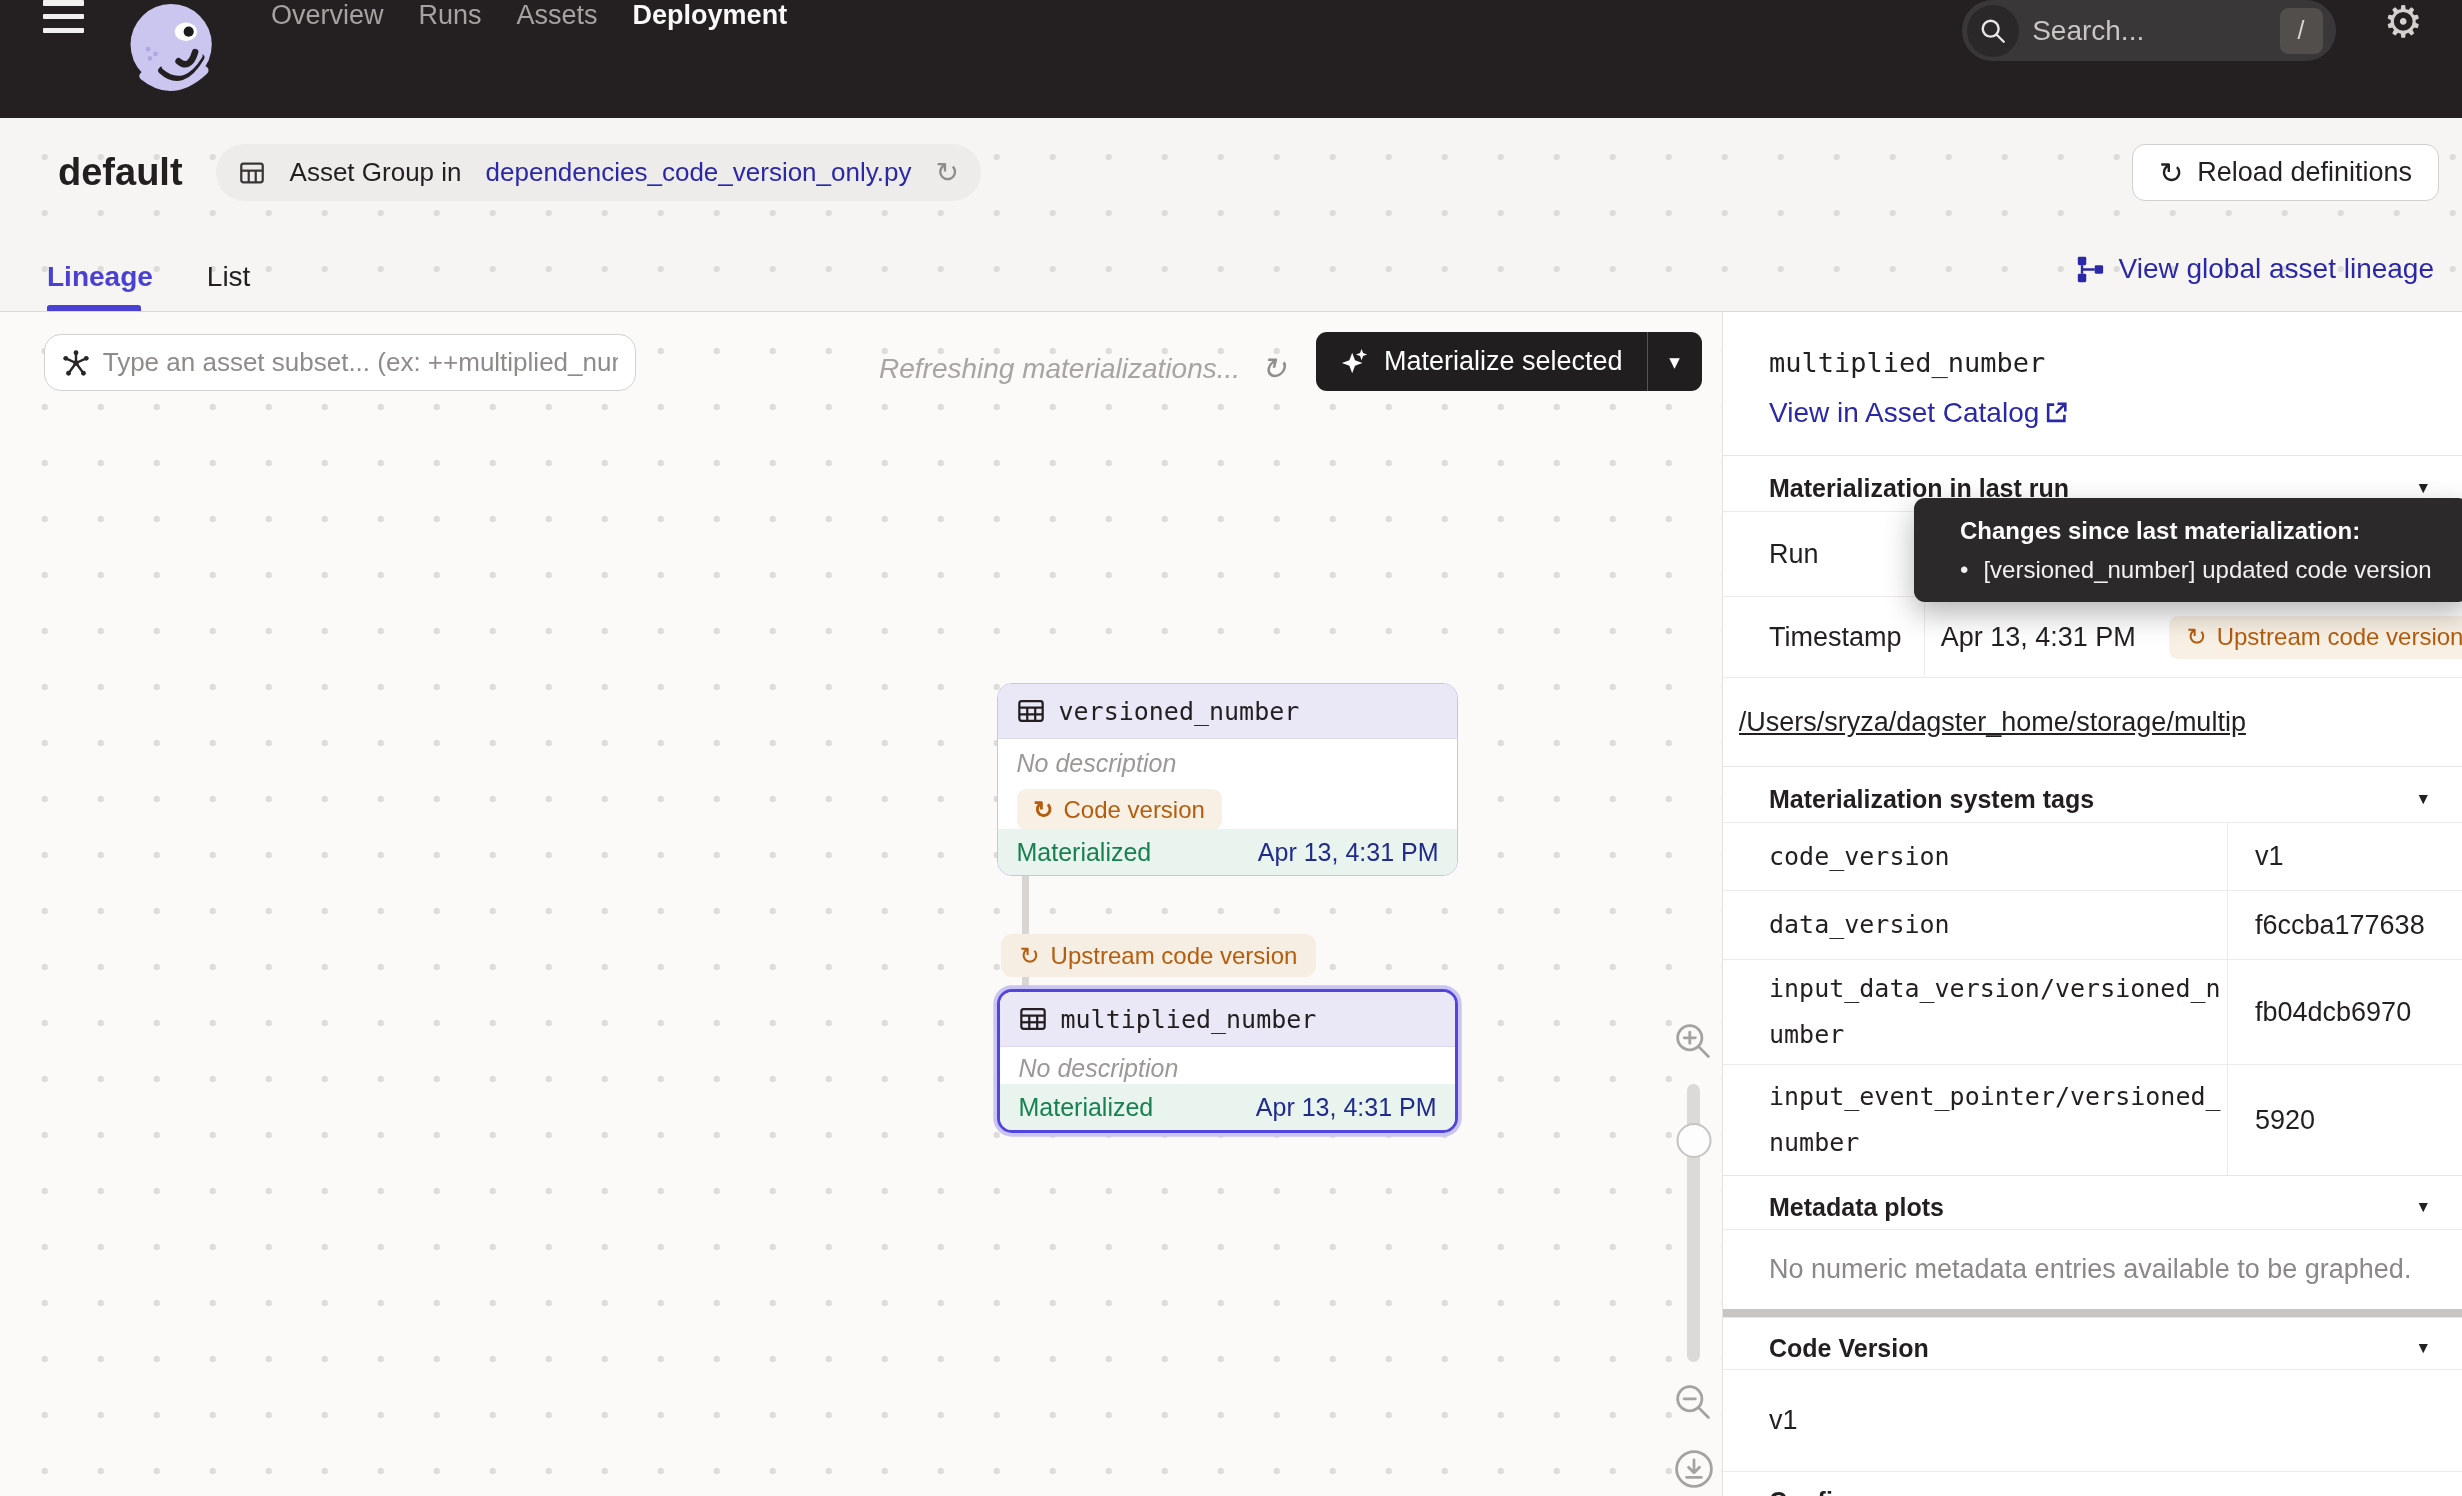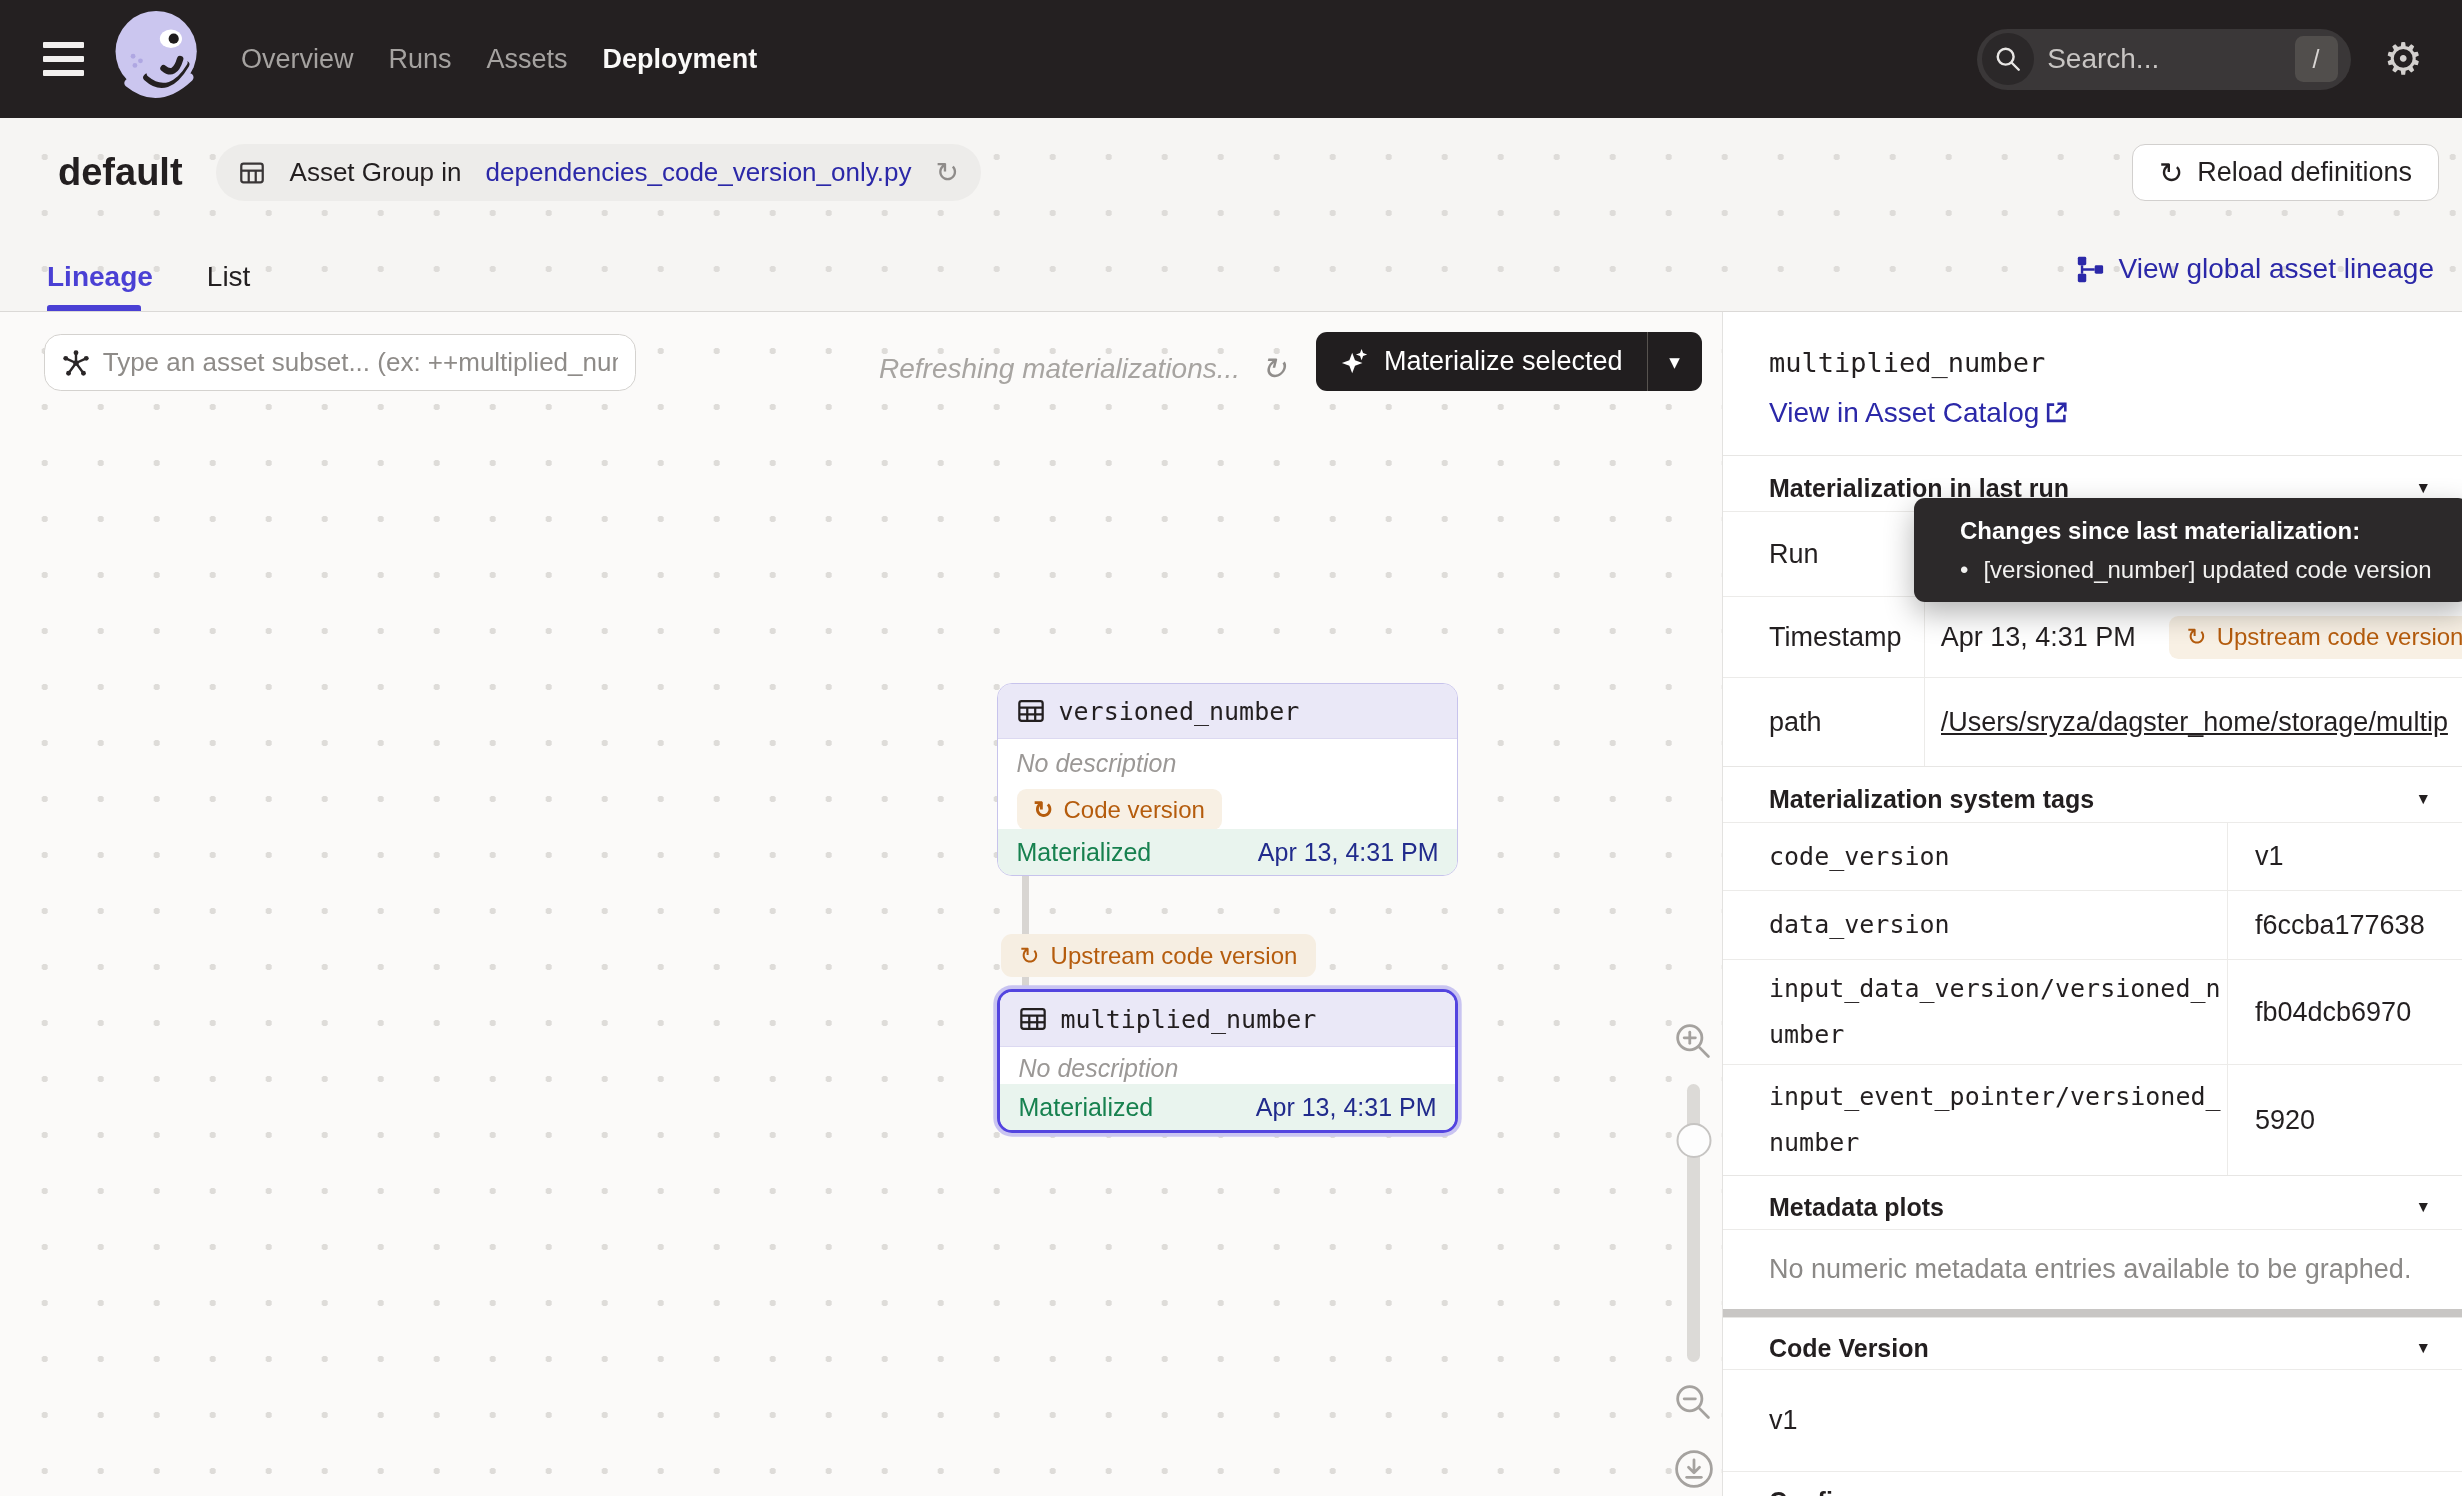--- a/index.html
+++ b/index.html
@@ -1,21 +1,21 @@
 <!DOCTYPE html>
 <html style="font-size:15px"><head>
 <meta charset="utf-8">
 <style>
   * { margin:0; padding:0; box-sizing:border-box; }
   html,body { width:2462px; height:1497px; overflow:hidden; }
   body { font-family:"Liberation Sans", sans-serif; color:#231F20; background:#F6F5F3; }
   .mono { font-family:"DejaVu Sans Mono", monospace; }
 
   
-  .topnav { height:118px; background:#242021; display:flex; align-items:center; padding:0 39px 0 43px; }
+  .topnav { height:118px; background:#242021; display:flex; align-items:flex-start; padding:0 39px 0 43px;gap:15px; }
   .hamburger { width:41px; display:flex; flex-direction:column; gap:8.3px; cursor:pointer; }
   .hamburger span { height:5.6px; background:#F2F0EF; border-radius:0.9px; }
   .logo { margin-left:26px; width:96px; height:104px; display:flex; align-items:center; }
   .navlinks { display:flex; align-items:center; gap:35px; margin-left:35px; }
   .navlink { font-size:27px; color:#A5A2A0; cursor:pointer; text-decoration:none; }
   .navlink.active { color:#FAF9F8; font-weight:700; }
   .searchbox { margin-left:auto; width:374px; height:61px; border-radius:30.5px; background:#3A3738; display:flex; align-items:center; padding:0 13px 0 5.6px; }
   .search-iconwrap { width:52px; height:52px; border-radius:50%; background:#2B2829; display:flex; align-items:center; justify-content:center; flex:none; }
   .searchbox input { flex:1; min-width:0; background:transparent; border:none; outline:none; font-size:28px; color:#f0abfc; padding:0 13px; font-family:"Liberation Sans", sans-serif; }
   .searchbox input::placeholder { color:#C8C5C3; }
@@ -328,21 +328,20 @@
       <div class="pval">
         <span>Apr 13, 4:31 PM</span>
         <span class="obadge">
           <span>↻</span>
           <span>Upstream code version</span>
         </span>
       </div>
     </div>
 
     <div class="prow h96">
-      <div class="plab">path</div>
       <div class="pval" style="overflow:hidden;">
         <a class="pathlink">/Users/sryza/dagster_home/storage/multip</a>
       </div>
     </div>
 
     <div class="sechead">
       <span class="slab">Materialization system tags</span>
       <span class="chev">▼</span>
     </div>
 

